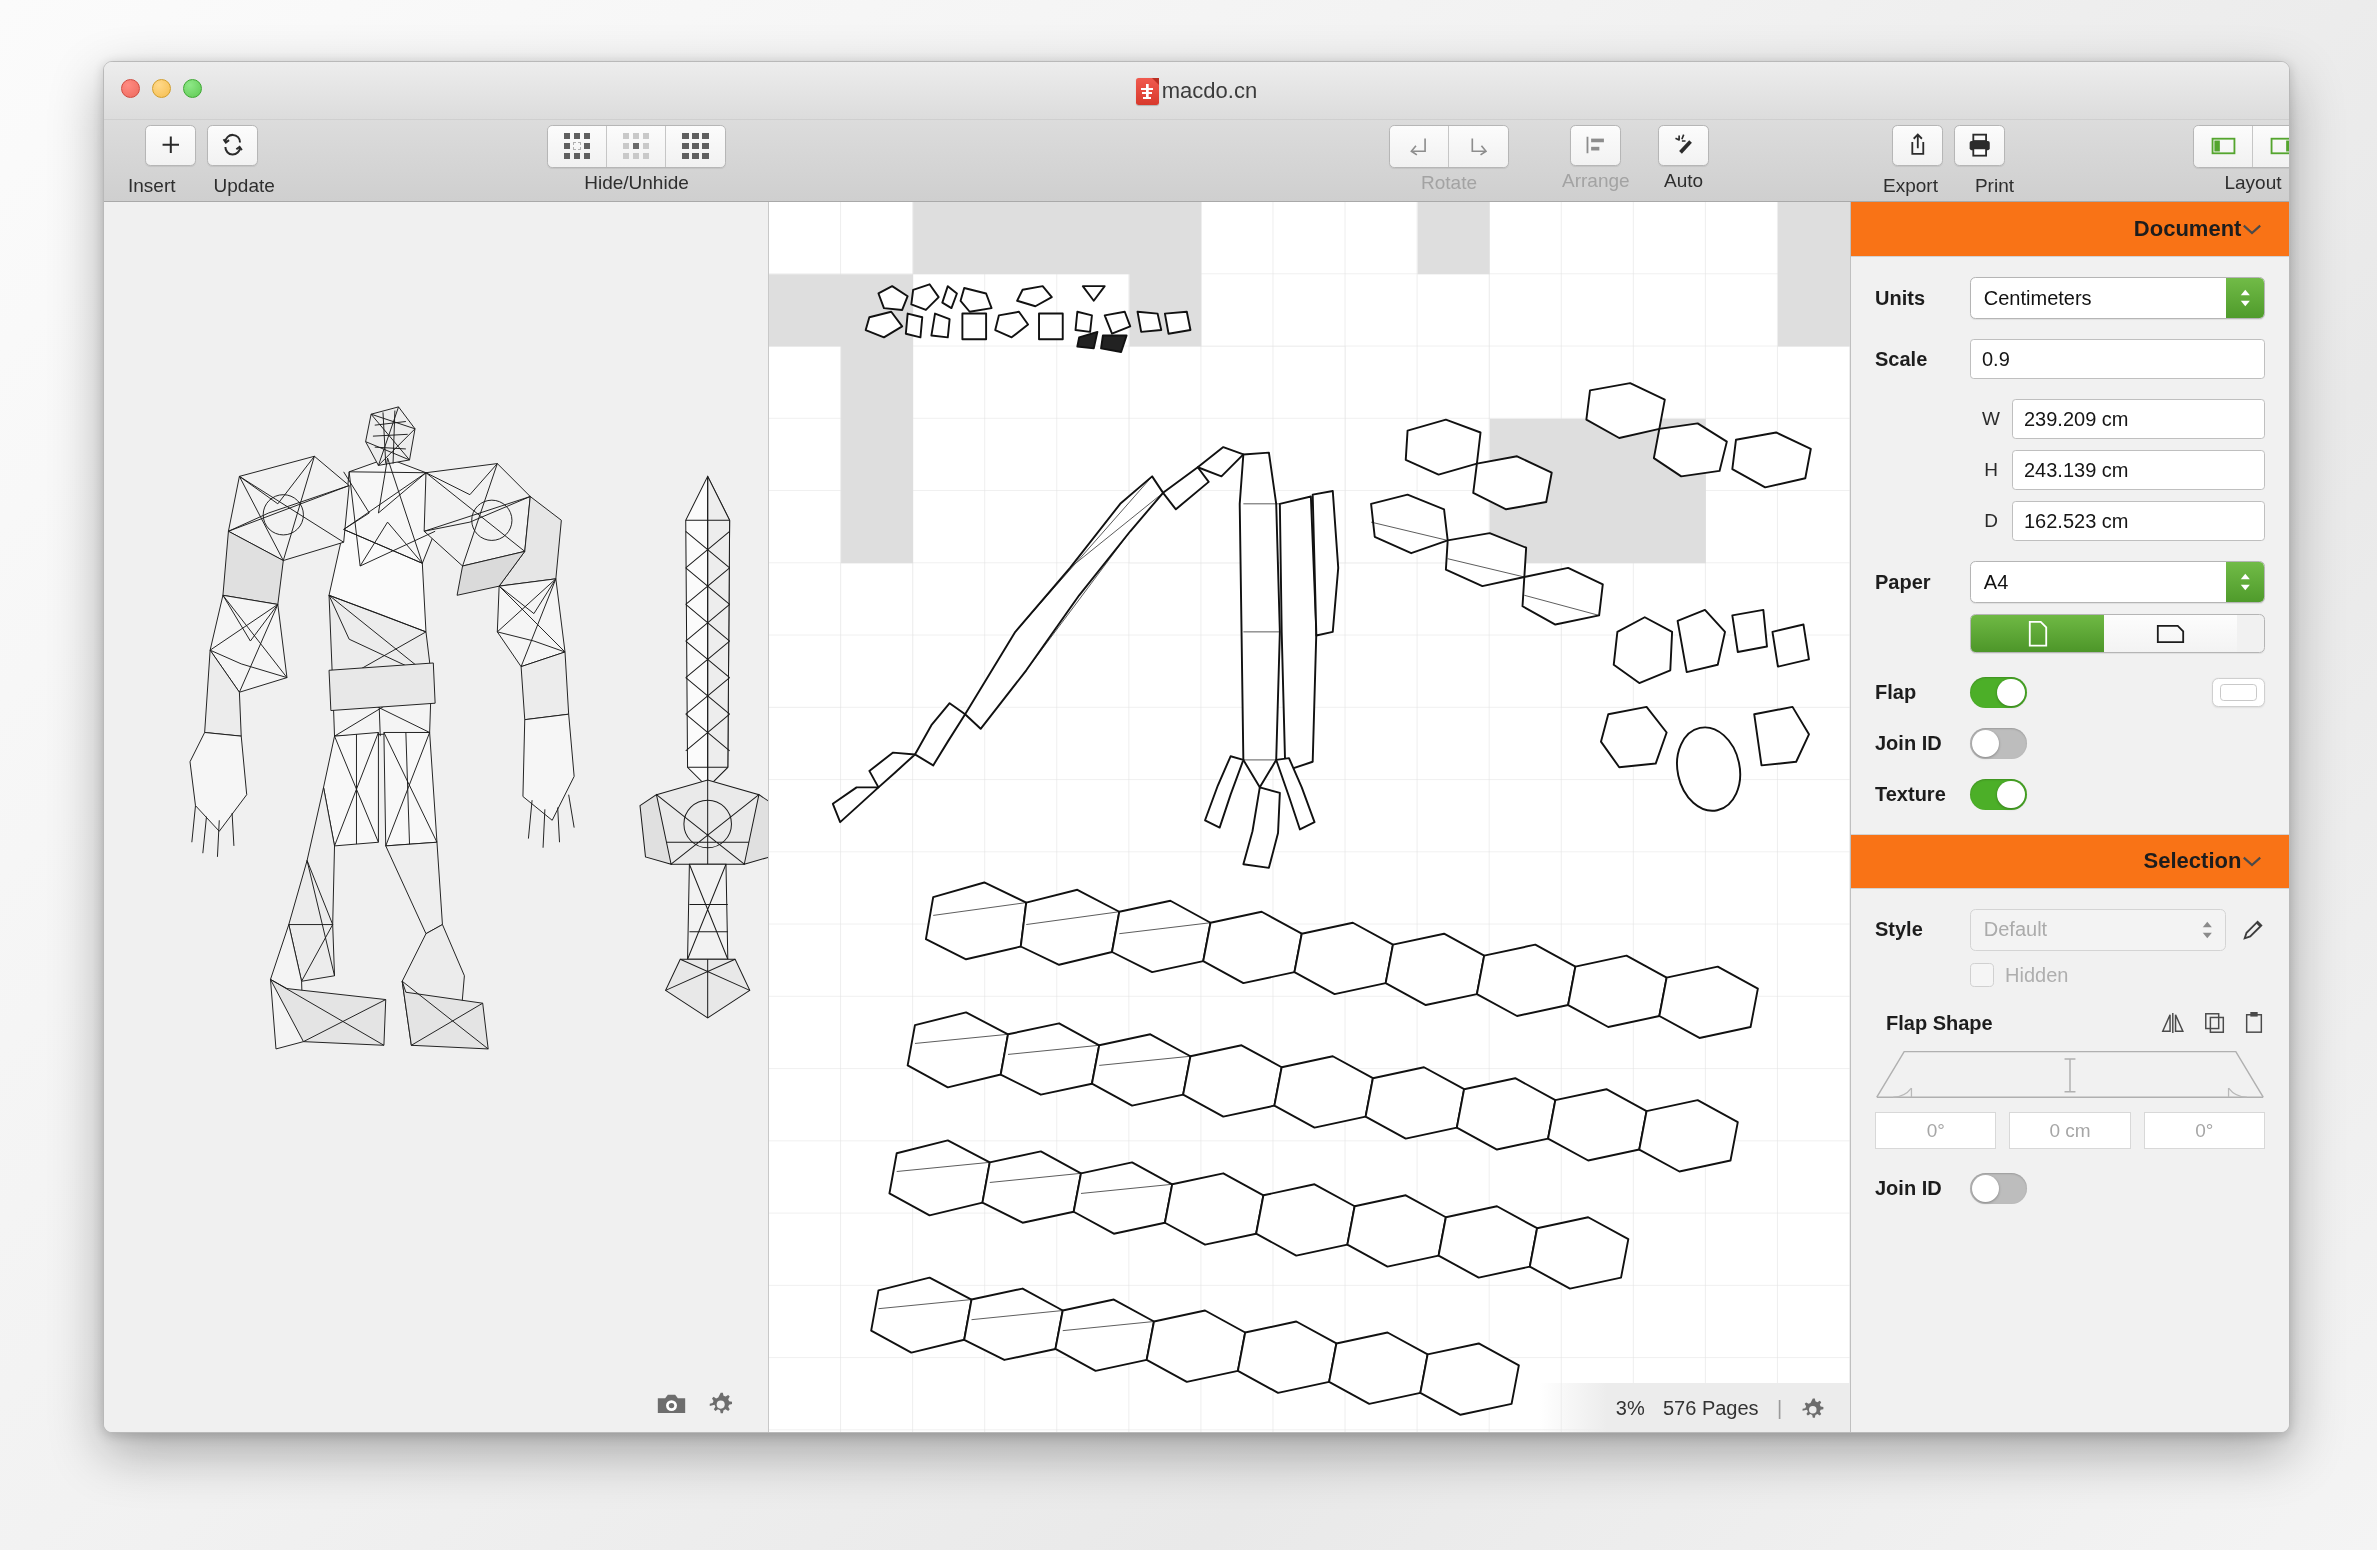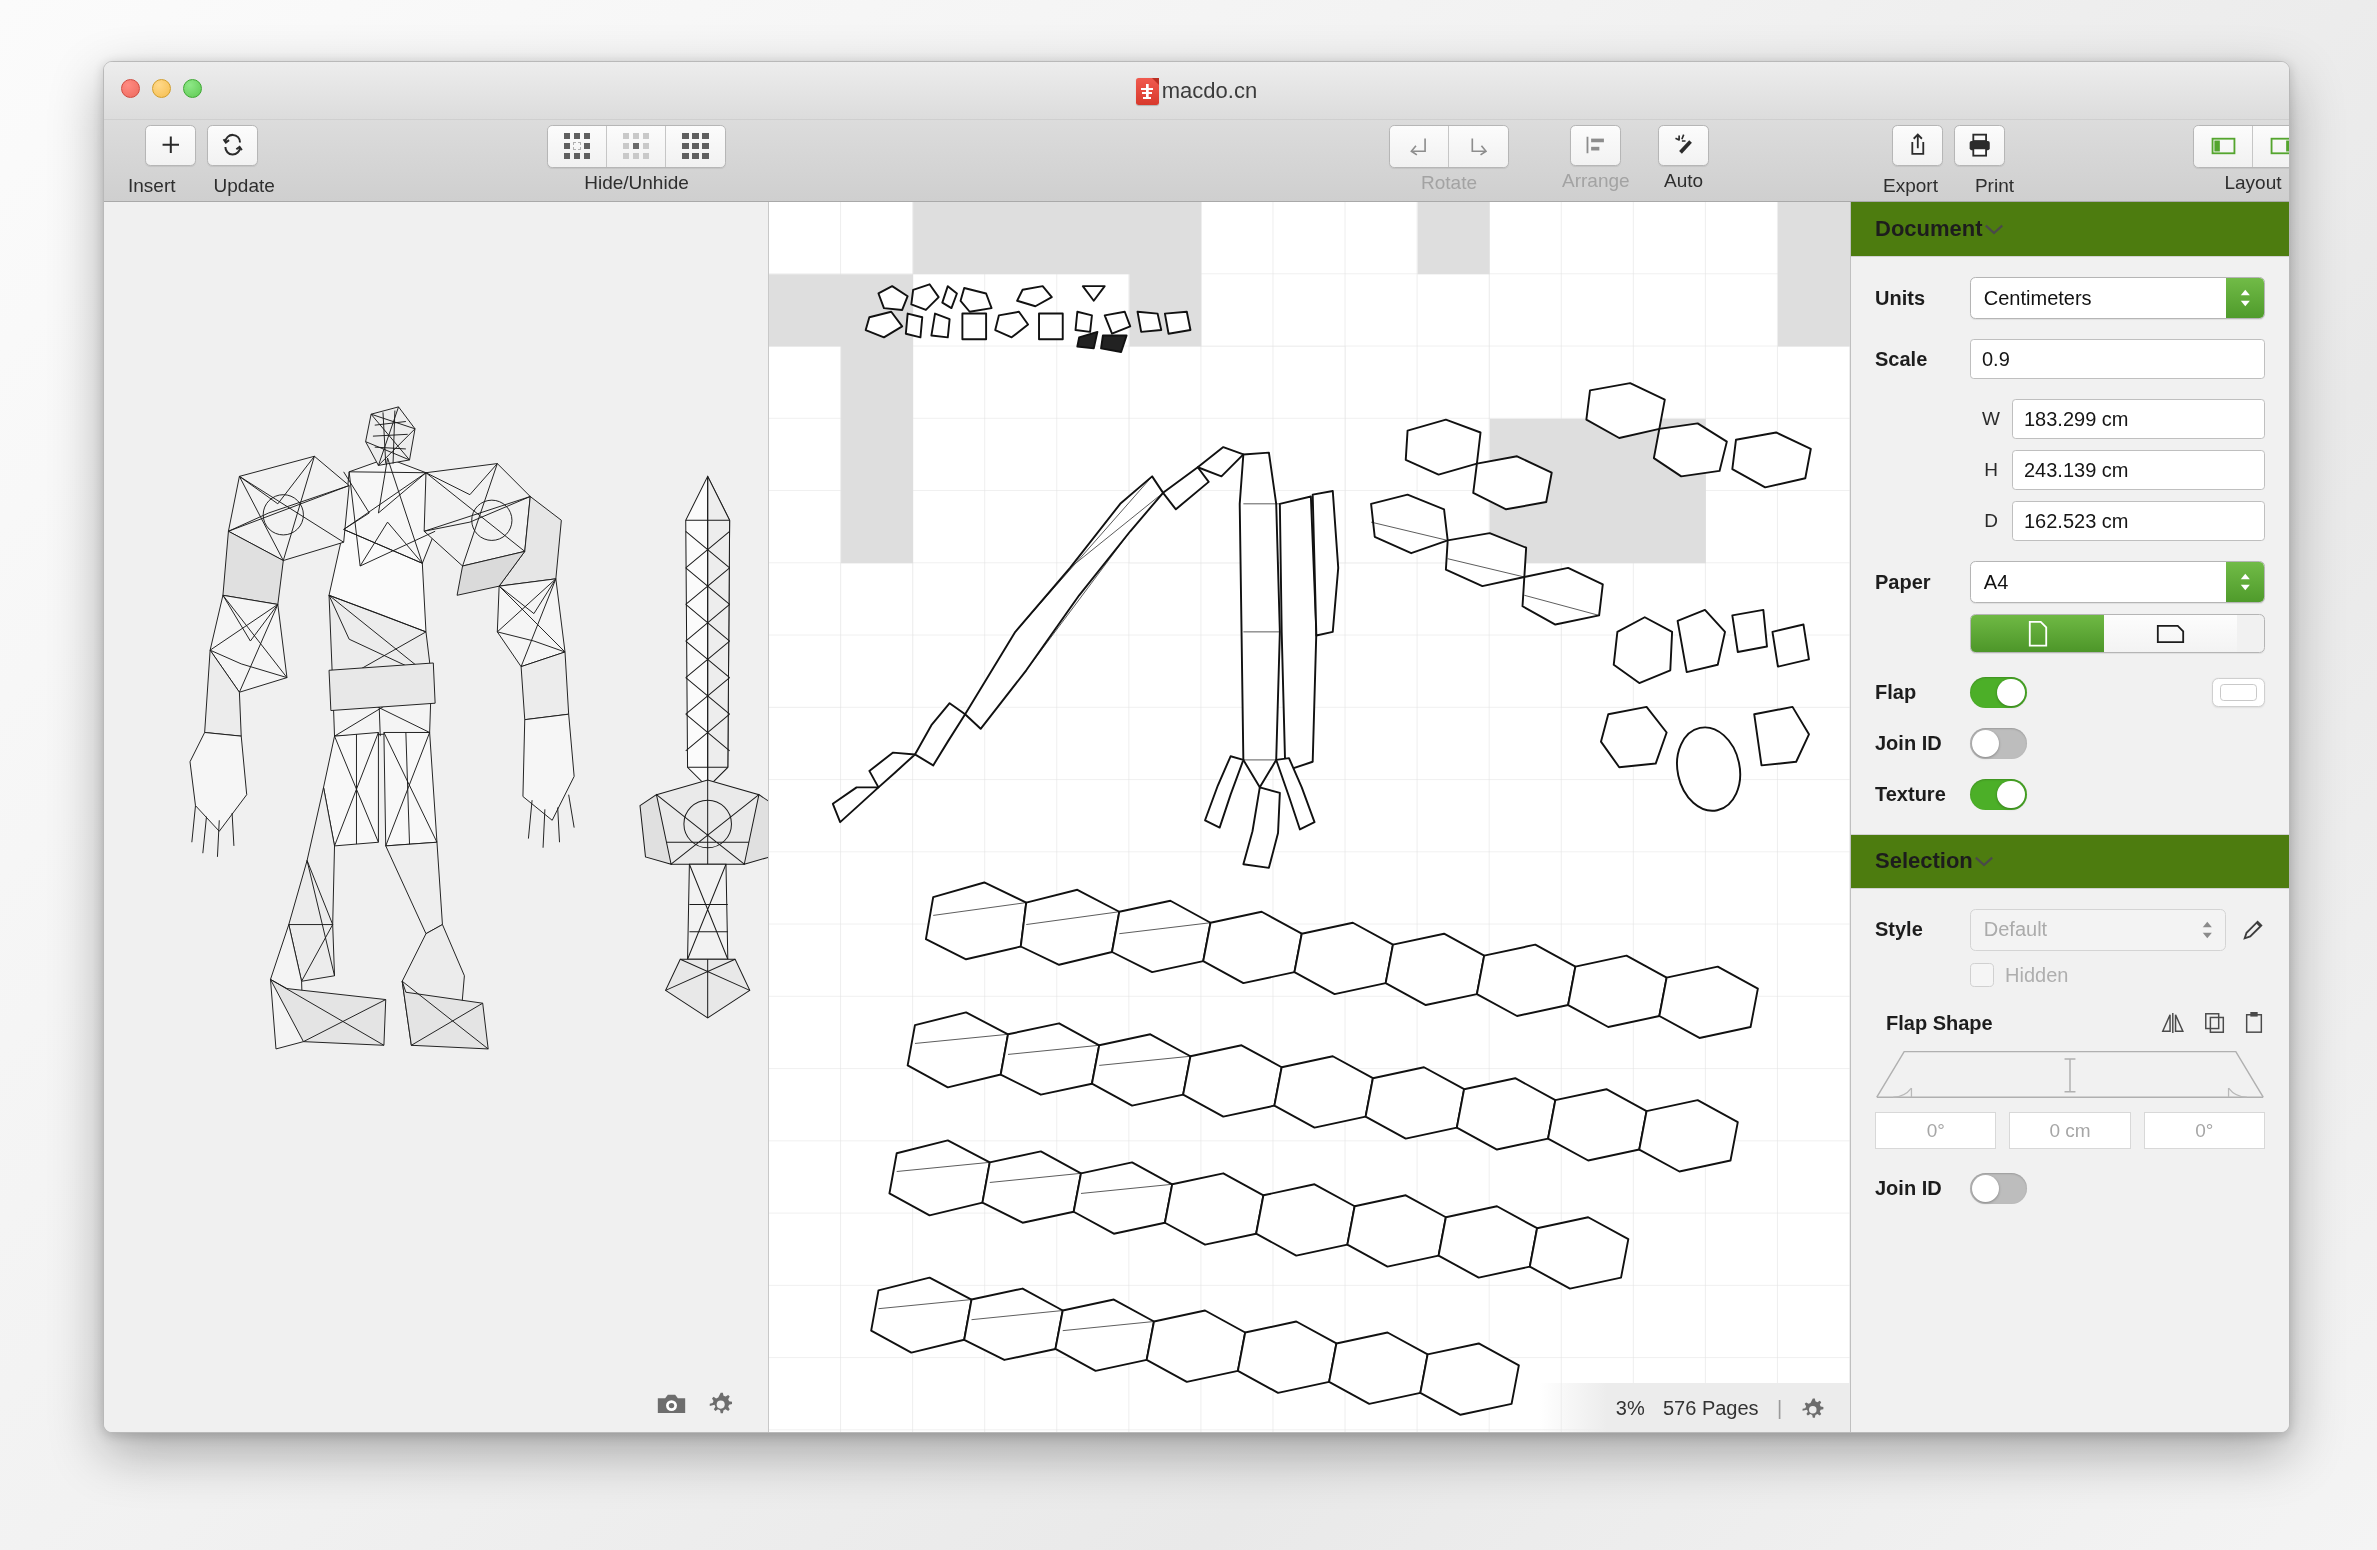--- a/index.html
+++ b/index.html
@@ -147,23 +147,23 @@
 
   
   .inspector {
     width: 439px;
     background: #f1f1f1;
     border-left: 0.9px solid #c0c0c0;
     display: flex; flex-direction: column;
   }
   .sec-header {
     height: 55px;
-    background: #4d7c0f;
+    background: #f97316;
     border-bottom: 0.9px solid #d2d2d2;
-    display: flex; align-items: center; justify-content: flex-start;
+    display: flex; align-items: center; justify-content: flex-end;
     padding: 0 25.6px 0 24px;
   }
   .sec-title { font-size: 22px; font-weight: bold; color: #1d1d1d; }
   .sec-body { padding: 20px 24px 9.1px 24px; }
 
   .row { display: flex; align-items: center; margin-bottom: 20px; }
   .row-label { width: 95px; font-size: 20px; color: #1d1d1d; font-weight: bold; flex: none; }
   .row-label.sm { width: 42px; font-weight: normal; font-size: 19px; text-align: center; color: #2a2a2a; }
 
   .field {
@@ -697,21 +697,21 @@
           <div class="row-label">Scale</div>
           <div class="field">
             <span>0.9</span>
           </div>
         </div>
 
         <div class="row" style="margin-bottom:11px;">
           <div class="row-label"></div>
           <div class="row-label sm">W</div>
           <div class="field">
-            <span>183.299 cm</span>
+            <span>239.209 cm</span>
           </div>
         </div>
 
         <div class="row" style="margin-bottom:11px;">
           <div class="row-label"></div>
           <div class="row-label sm">H</div>
           <div class="field">
             <span>243.139 cm</span>
           </div>
         </div>

